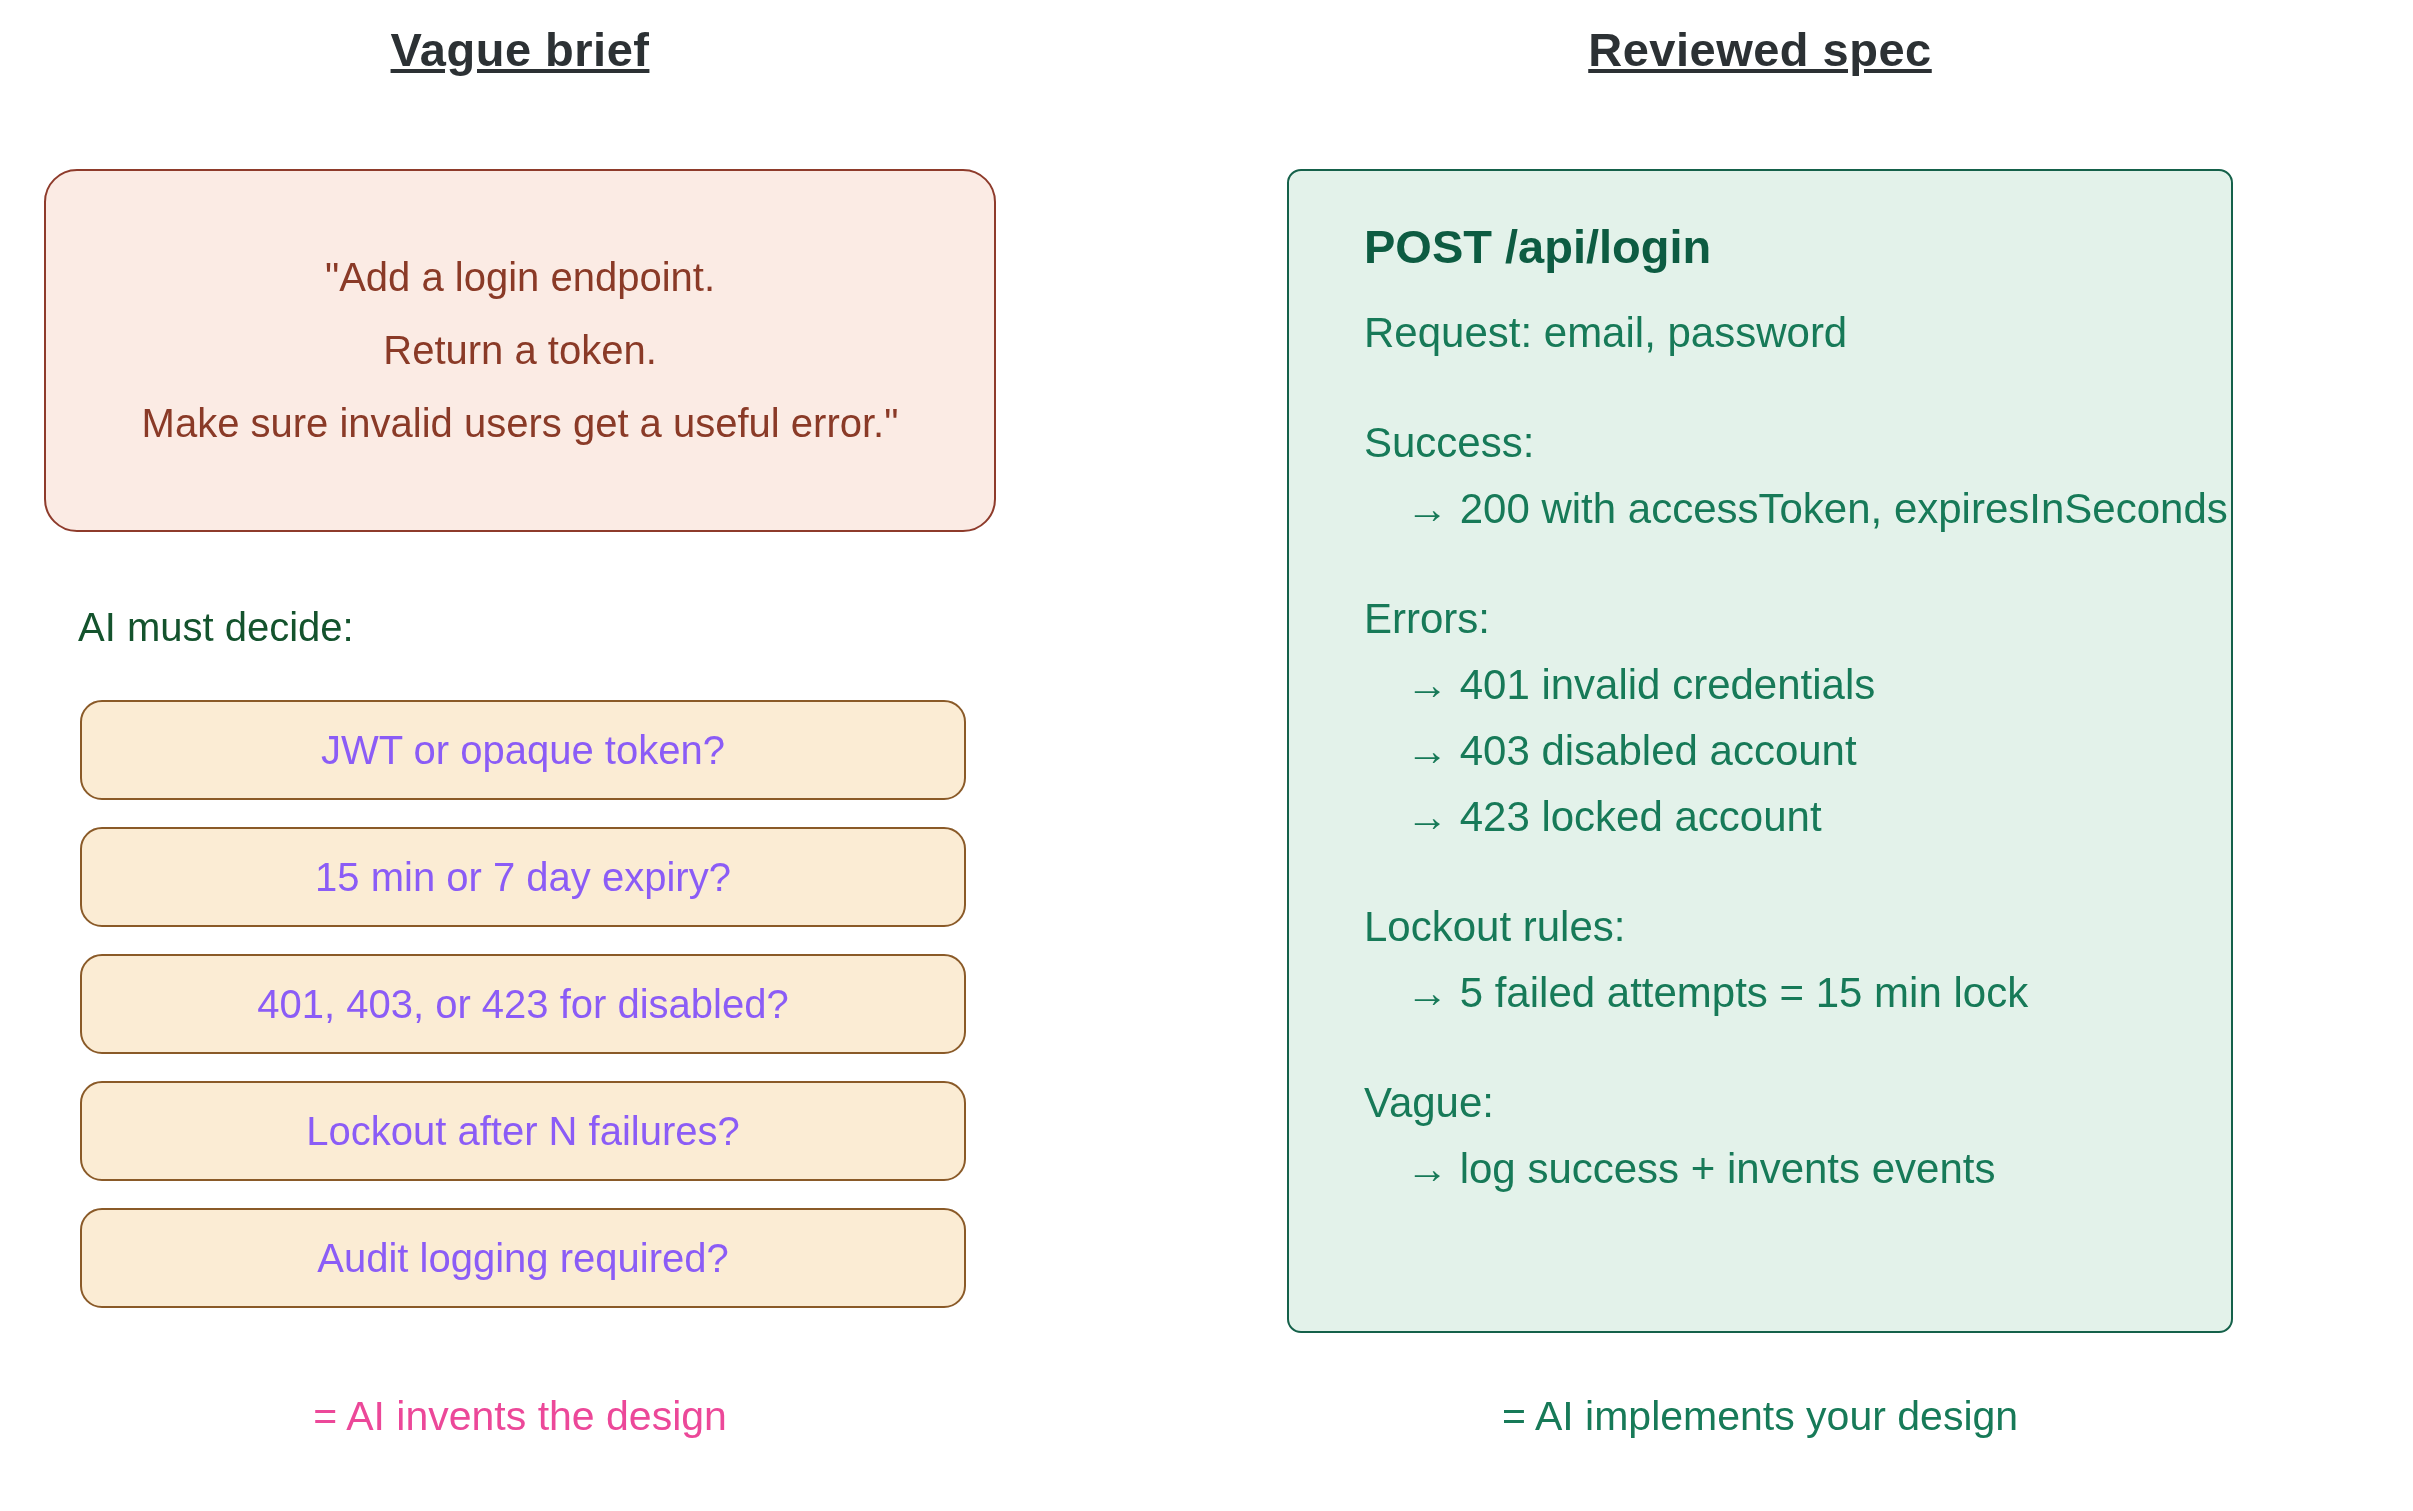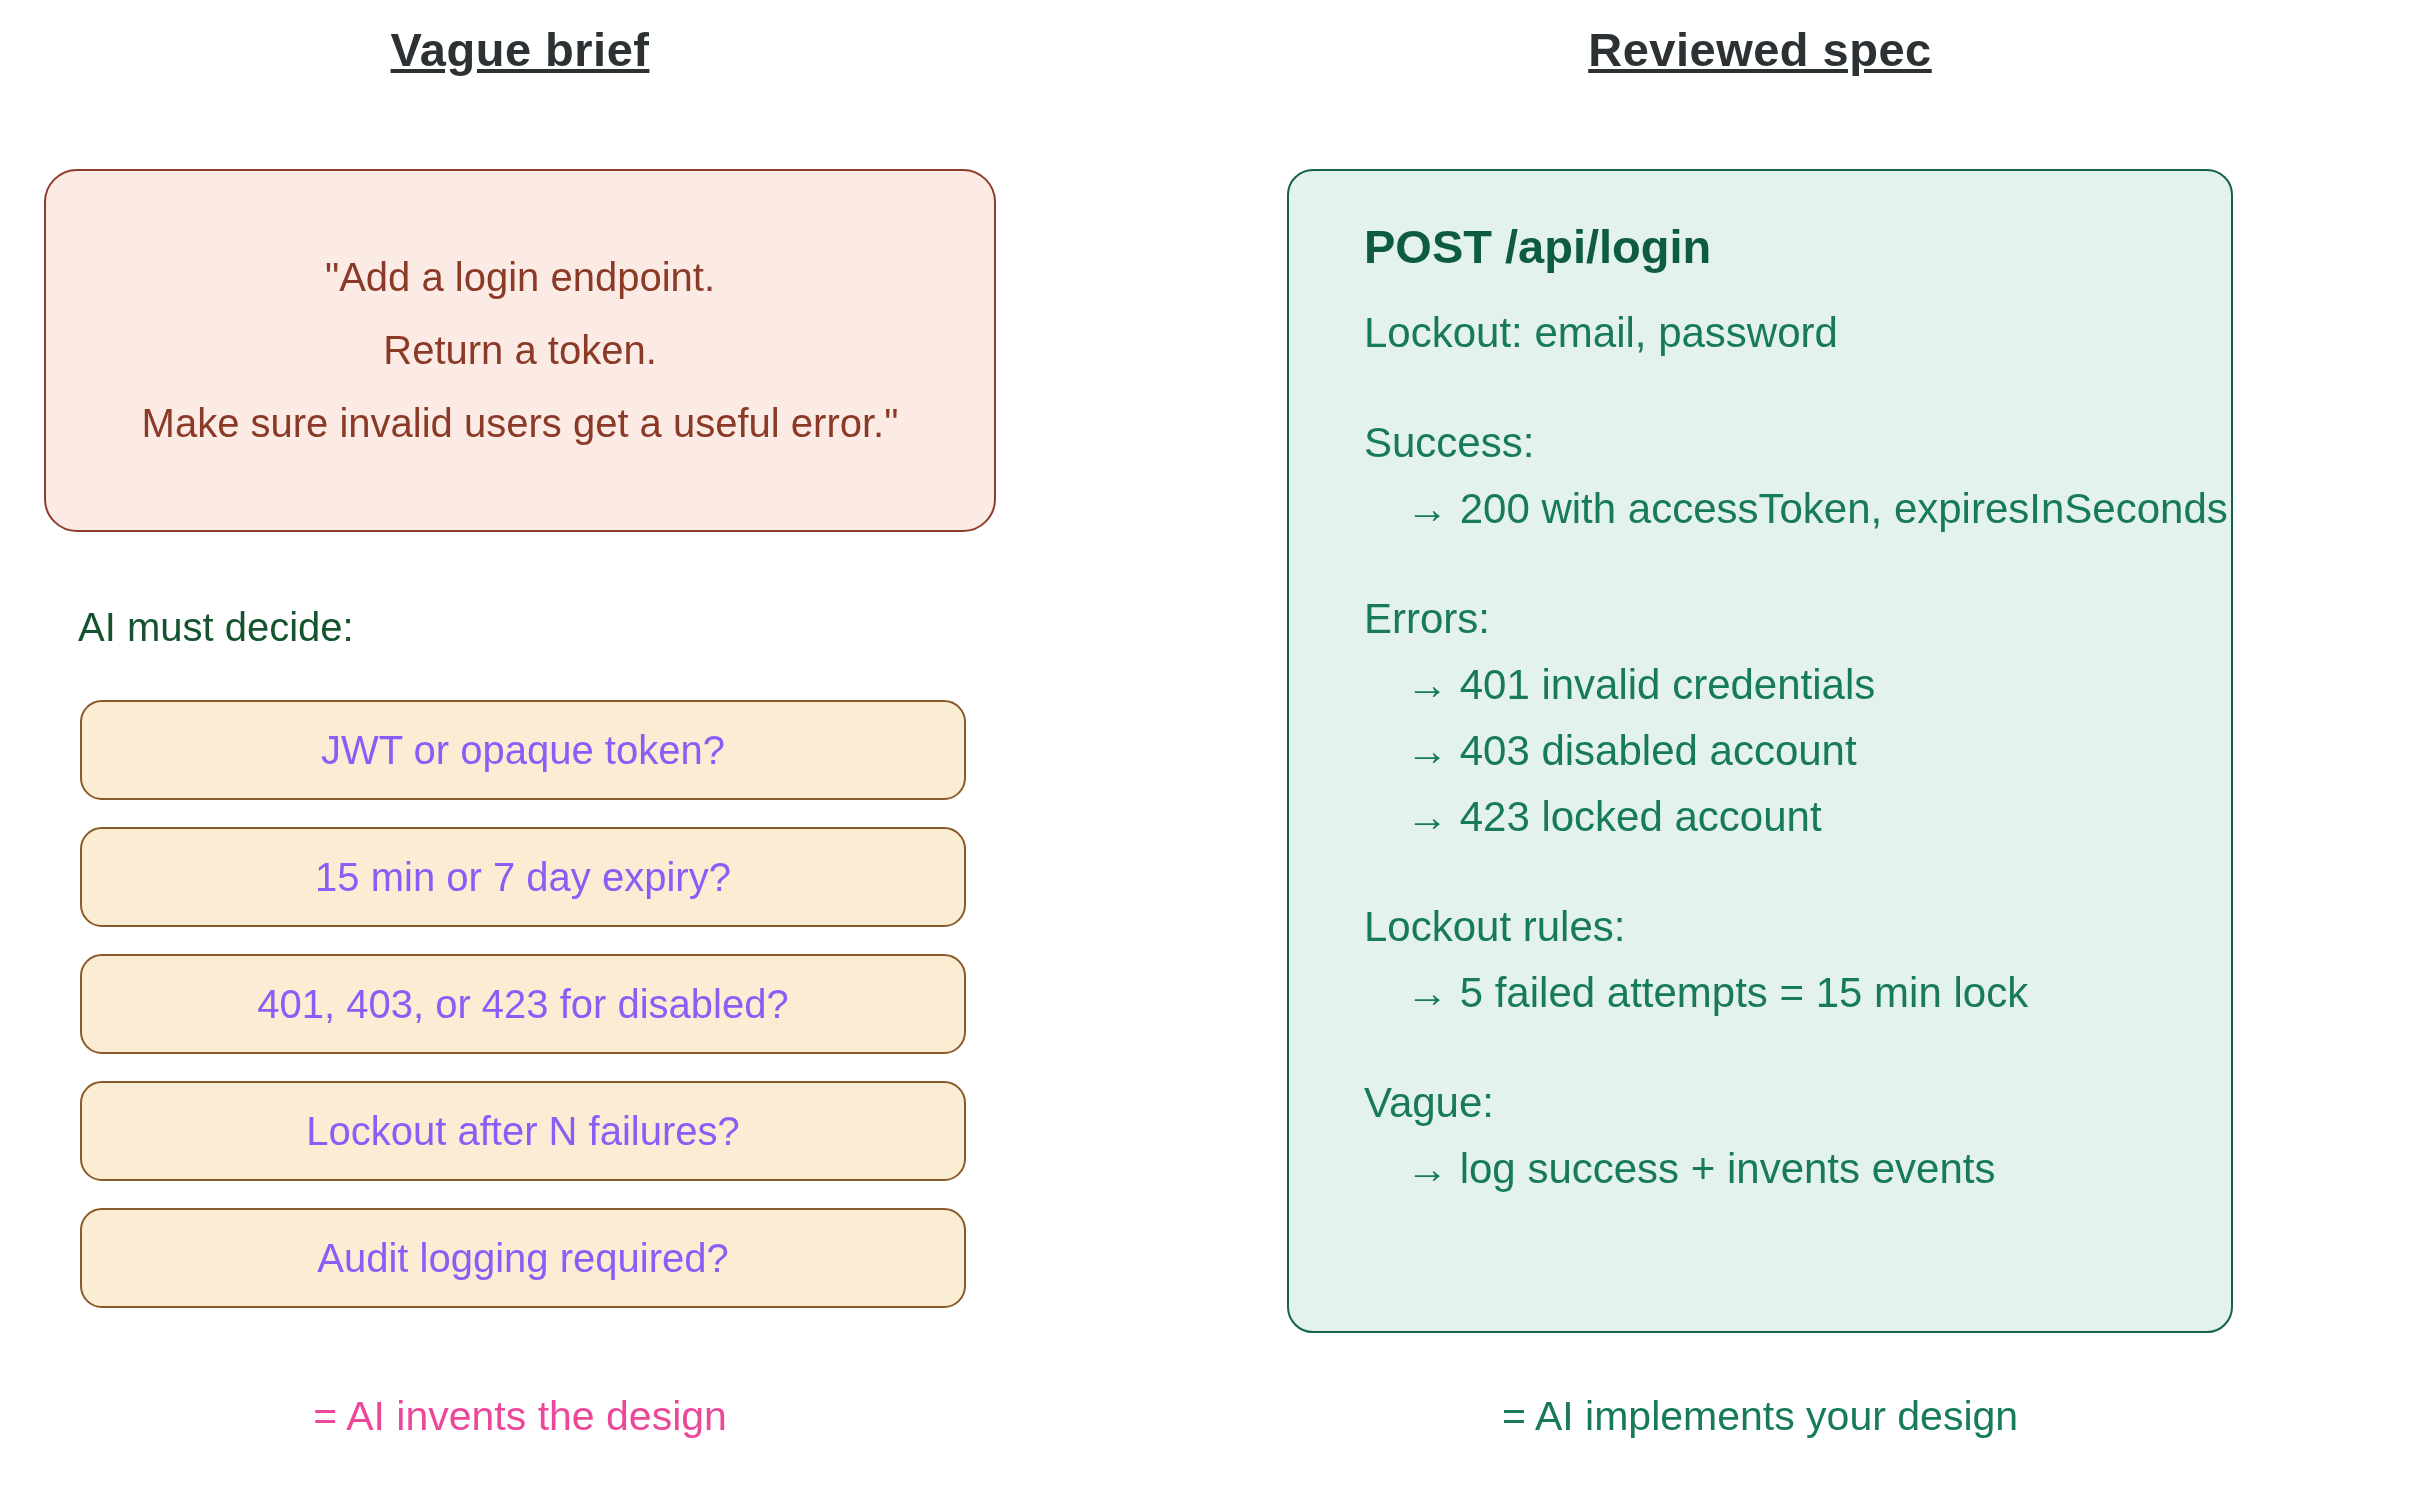--- a/index.html
+++ b/index.html
@@ -99,21 +99,21 @@
   
   .spec-box {
     position: absolute;
     left: 1287px;
     top: 169px;
     width: 946px;
     height: 1164px;
     box-sizing: border-box;
     background: #e3f2ea;
     border: 2.7px solid #15614a;
-    border-radius: 26px;
+    border-radius: 14px;
     padding: 47px 8px 0 75px;
     color: #177a58;
   }
   .spec-endpoint {
     font-size: 47px;
     font-weight: 700;
     line-height: 58px;
     color: #0d5c42;
     margin-bottom: 24px;
     white-space: nowrap;
@@ -158,21 +158,21 @@
     <div class="question-box">Lockout after N failures?</div>
     <div class="question-box">Audit logging required?</div>
   </div>
 
   <div class="caption left">= AI invents the design</div>
 
   <div class="col-title right">Reviewed spec</div>
 
   <div class="spec-box">
     <div class="spec-endpoint">POST /api/login</div>
-    <div class="spec-request">Lockout: email, password</div>
+    <div class="spec-request">Request: email, password</div>
 
     <div class="spec-section">
       <div class="spec-heading">Success:</div>
       <div class="spec-item">→ 200 with accessToken, expiresInSeconds</div>
     </div>
 
     <div class="spec-section">
       <div class="spec-heading">Errors:</div>
       <div class="spec-item">→ 401 invalid credentials</div>
       <div class="spec-item">→ 403 disabled account</div>

